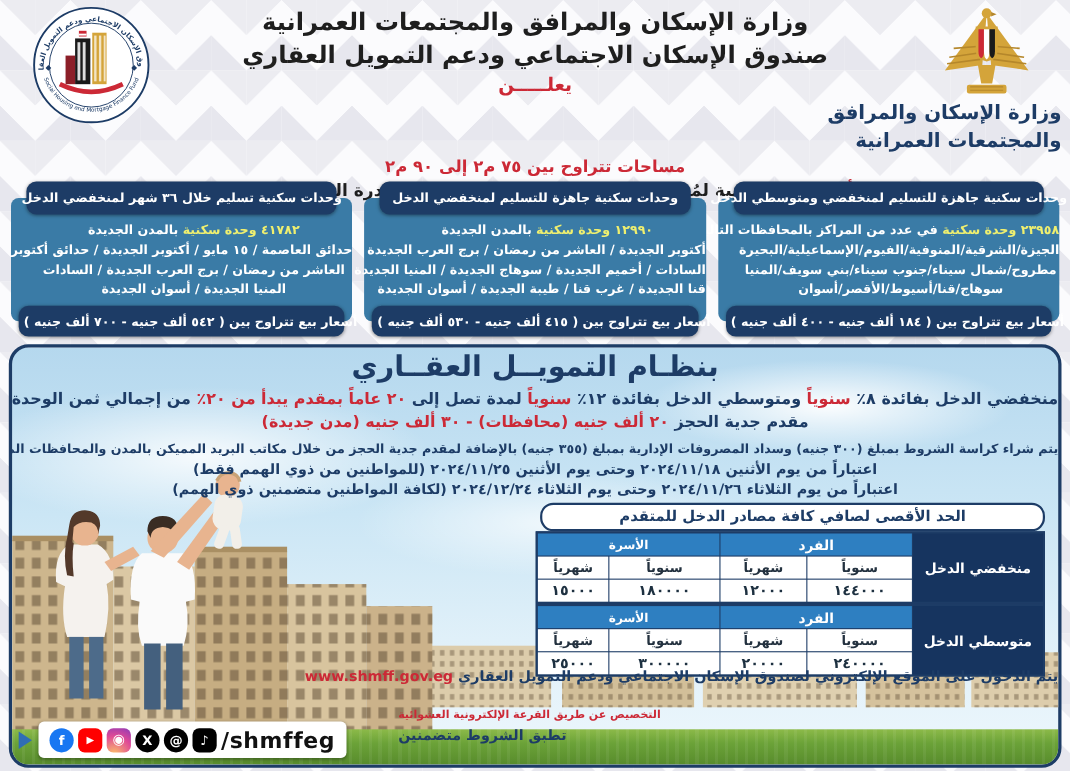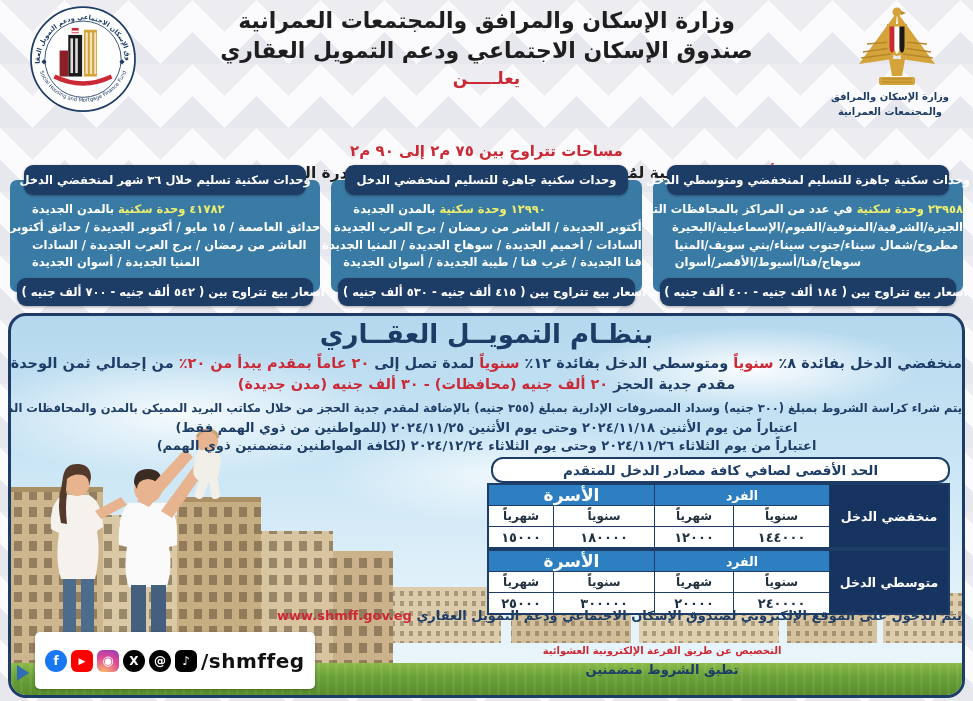--- a/index.html
+++ b/index.html
@@ -20,31 +20,31 @@
   .h1{top:8px;font-size:22px;font-weight:bold;color:#1e1e1e;}
   .h2{top:38px;font-size:22px;font-weight:bold;color:#1e1e1e;}
   .h3{top:68px;font-size:17px;font-weight:bold;color:#cc2936;}
   .h4{top:97px;font-size:18px;font-weight:bold;color:#cc2936;}
   .h5{top:120px;font-size:15.5px;font-weight:bold;color:#1e1e1e;margin-top:44px;}
   .h6{top:142px;font-size:15px;font-weight:bold;color:#cc2936;}
   
   .seal{position:absolute;top:2px;left:18px;width:130px;height:130px;}
   .emblem{position:absolute;top:4px;right:28px;width:96px;height:84px;}
   .min-txt{position:absolute;right:8px;top:90px;width:150px;text-align:center;
-    font-size:10px;font-weight:bold;color:#1d3c66;line-height:1.45;white-space:nowrap;}
+    font-size:18px;font-weight:bold;color:#1d3c66;line-height:1.45;white-space:nowrap;}
   
   .boxes{position:absolute;top:165px;left:10px;right:10px;height:141px;
     display:flex;gap:11px;direction:rtl;}
   .box{flex:1;position:relative;}
   .box-h{position:absolute;top:0;right:14px;left:14px;height:30px;z-index:2;
     background:#1d3c66;border-radius:9px;color:#fff;font-weight:bold;font-size:11.5px;
     display:flex;align-items:center;justify-content:center;white-space:nowrap;
     box-shadow:0 1px 3px rgba(0,0,0,.35);}
   .box-b{position:absolute;top:15px;left:0;right:0;bottom:14px;background:#3a7ba6;
-    border-radius:7px;color:#fff;text-align:left;padding-top:21px;
+    border-radius:7px;color:#fff;text-align:center;padding-top:21px;
     font-weight:bold;font-size:11.5px;line-height:1.55;padding-left:22px;}
   .box-b .cnt{color:#efef6f;}
   .box-b div{white-space:nowrap;}
   .box-f{position:absolute;bottom:0;left:7px;right:7px;height:28px;z-index:2;
     background:#1d3c66;border-radius:9px;color:#fff;font-weight:bold;font-size:11.5px;
     display:flex;align-items:center;justify-content:center;white-space:nowrap;
     box-shadow:0 1px 3px rgba(0,0,0,.35);padding-left:16px;}
   
   .panel{position:absolute;top:313px;left:8px;right:8px;bottom:3px;
     border:3px solid #1d3c66;border-radius:18px;overflow:hidden;
@@ -65,40 +65,40 @@
     font-size:13.5px;font-weight:bold;display:flex;align-items:center;justify-content:center;
     white-space:nowrap;}
   .inc-table{position:absolute;right:12px;width:459px;height:62px;direction:rtl;
     display:grid;grid-template-columns:118px 95px 78px 100px 1fr;
     grid-template-rows:1fr 1fr 1fr;background:#1d3c66;gap:1px;border:2px solid #1d3c66;}
   .t1{top:167px;} .t2{top:233px;}
   .inc-table div{display:flex;align-items:center;justify-content:center;
     font-weight:bold;white-space:nowrap;}
   .c-label{grid-row:1/4;grid-column:1;background:#16345f;color:#fff;font-size:12.5px;}
   .c-g1{grid-row:1;grid-column:2/4;background:#2e7fc1;color:#fff;font-size:12.5px;}
-  .c-g2{grid-row:1;grid-column:4/6;background:#2e7fc1;color:#fff;font-size:17px;}
+  .c-g2{grid-row:1;grid-column:4/6;background:#2e7fc1;color:#fff;font-size:11px;}
   .c-sub{grid-row:2;background:#fff;color:#23313f;font-size:12px;}
   .c-val{grid-row:3;background:#fff;color:#1d3040;font-size:13px;}
   .col2{grid-column:2;} .col3{grid-column:3;} .col4{grid-column:4;} .col5{grid-column:5;}
   
-  .b-lines{position:absolute;right:0;width:600px;text-align:center;white-space:nowrap;}
+  .b-lines{position:absolute;right:0;width:600px;text-align:left;white-space:nowrap;}
   .b1{top:292px;font-size:13px;font-weight:bold;color:#1d3c66;}
   .b2{top:311px;font-size:12.5px;font-weight:bold;color:#1d3c66;}
   .b3{top:329px;font-size:10px;font-weight:bold;color:#cc2936;}
   .b4{top:346px;font-size:13px;font-weight:bold;color:#1d3c66;}
   .url{color:#cc2936;}
   
   .scene{position:absolute;left:0;bottom:26px;width:957px;height:250px;pointer-events:none;}
   .grass{position:absolute;left:0;right:0;bottom:0;height:32px;
     background:
       repeating-linear-gradient(90deg,rgba(255,255,255,.06) 0 3px,transparent 3px 9px),
       linear-gradient(180deg,#8cba49 0%,#6ba238 40%,#588c2c 100%);}
   
   .social{position:absolute;left:24px;bottom:6px;height:33px;background:#fff;
-    border-radius:5px;display:flex;align-items:center;gap:4px;padding:12px 10px;direction:ltr;
+    border-radius:5px;display:flex;align-items:center;gap:4px;padding:0 10px;direction:ltr;
     box-shadow:0 1px 3px rgba(0,0,0,.3);}
   .sicon{width:22px;height:22px;border-radius:50%;color:#fff;font-size:12px;font-weight:bold;
     display:flex;align-items:center;justify-content:center;}
   .fb{background:#1877f2;} .fb::before{content:"f";}
   .yt{background:#ff0000;border-radius:6px;} .yt::before{content:"▶";font-size:9px;}
   .ig{background:radial-gradient(circle at 30% 110%,#fdc468,#df4996 60%,#8a3ab9);border-radius:6px;}
   .ig::before{content:"◉";font-size:13px;}
   .x{background:#000;} .x::before{content:"X";}
   .th{background:#000;} .th::before{content:"@";}
   .tt{background:#000;border-radius:6px;} .tt::before{content:"♪";}

